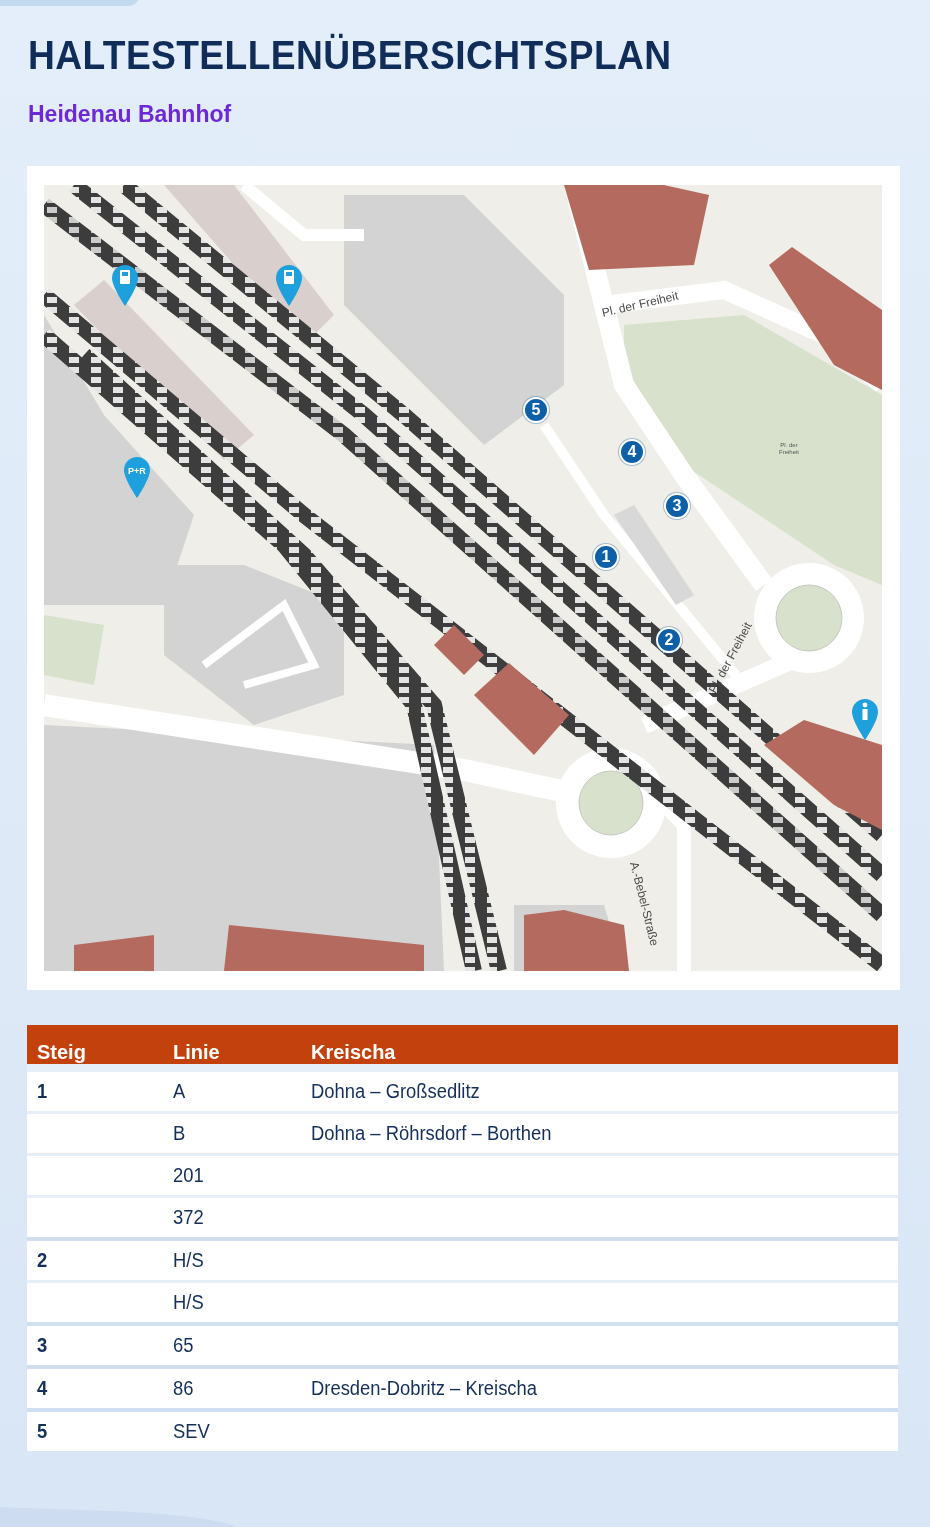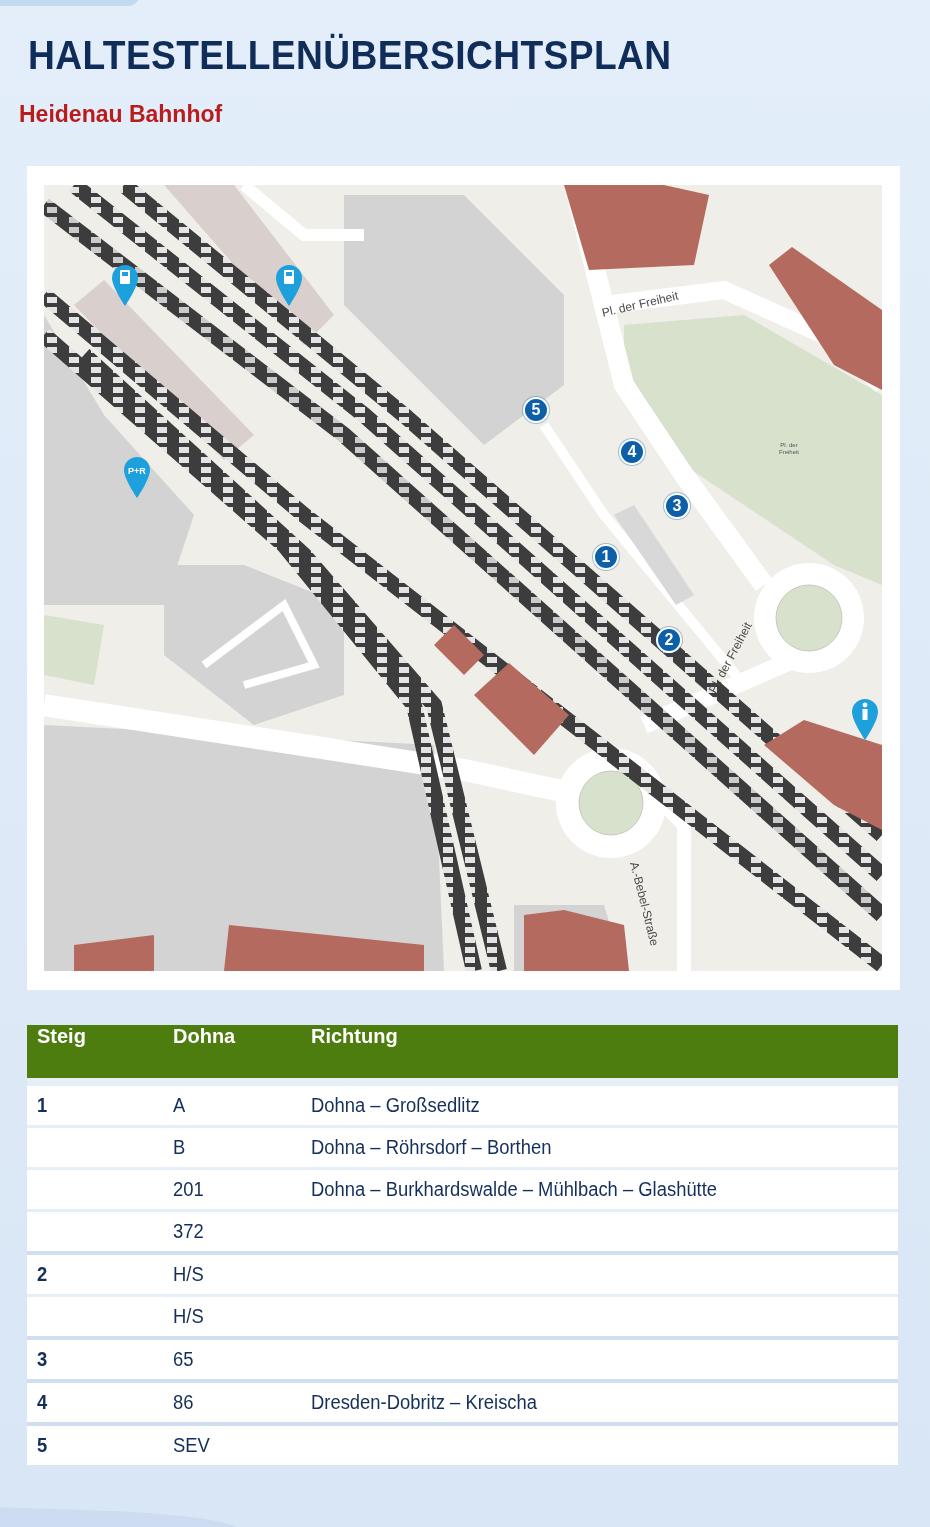--- a/index.html
+++ b/index.html
@@ -18,22 +18,22 @@
     position: absolute; left: -20px; bottom: -14px; width: 260px; height: 30px;
     background: #c9daef; border-radius: 0 50% 0 0; transform: rotate(2deg); opacity: .8;
   }
   .title {
     position: absolute; left: 28px; top: 32px;
     font-size: 40px; font-weight: 700; letter-spacing: 0.4px;
     color: #102d5a; margin: 0; line-height: 46px;
     transform: scaleX(0.93); transform-origin: left center;
   }
   .subtitle {
-    position: absolute; left: 19px; top: 100px;
-    font-size: 23px; font-weight: 700; color: #b91c1c; margin: 0; line-height: 28px;
+    position: absolute; left: 28px; top: 100px;
+    font-size: 23px; font-weight: 700; color: #6d28d9; margin: 0; line-height: 28px;
   }
   .map-card {
     position: absolute; left: 27px; top: 166px; width: 873px; height: 824px;
     background: #ffffff;
   }
   .map {
     position: absolute; left: 17px; top: 19px; width: 838px; height: 786px;
     background: #efeee8; overflow: hidden;
   }
   .map svg { display: block; }
@@ -52,22 +52,22 @@
   }
   .poi-label {
     position: absolute; font-size: 6px; color: #555; line-height: 7px; text-align: center;
   }
 
   .table {
     position: absolute; left: 27px; top: 1025px; width: 871px;
     background: #ffffff;
   }
   .thead {
-    display: flex; height: 53px; align-items: flex-start;
-    background: #4d7c0f; color: #ffffff; font-weight: 700; font-size: 20px;
+    display: flex; height: 39px; align-items: flex-end;
+    background: #c2410c; color: #ffffff; font-weight: 700; font-size: 20px;
   }
   .row {
     display: flex; height: 39px; align-items: center; font-size: 20px; color: #142f5b;
     border-top: 3px solid #e6eef8;
   }
   .row.group-start { border-top: 4px solid #cfdff0; }
   .row.first { border-top: 8px solid #e6eef8; }
   .c-steig { width: 146px; padding-left: 10px; box-sizing: border-box; font-weight: 700; }
   .c-linie { width: 138px; }
   .c-richtung { flex: 1; }
@@ -178,38 +178,37 @@
           <circle cx="15" cy="8" r="2.4" fill="#ffffff"></circle>
           <rect x="12.5" y="12" width="5" height="11" fill="#ffffff"></rect>
         </svg>
     </div>
   </div>
 </div>
 
 <div class="table">
   <div class="thead">
     <div class="c-steig">Steig</div>
-    <div class="c-linie">Dohna</div>
-    <div class="c-richtung">Richtung</div>
+    <div class="c-linie">Linie</div>
+    <div class="c-richtung">Kreischa</div>
   </div>
 
   <div class="row first">
     <div class="c-steig"><span>1</span></div>
     <div class="c-linie"><span>A</span></div>
     <div class="c-richtung"><span>Dohna – Großsedlitz</span></div>
   </div>
   <div class="row">
     <div class="c-steig"><span></span></div>
     <div class="c-linie"><span>B</span></div>
     <div class="c-richtung"><span>Dohna – Röhrsdorf – Borthen</span></div>
   </div>
   <div class="row">
     <div class="c-steig"><span></span></div>
     <div class="c-linie"><span>201</span></div>
-    <div class="c-richtung"><span>Dohna – Burkhardswalde – Mühlbach – Glashütte</span></div>
   </div>
   <div class="row">
     <div class="c-steig"><span></span></div>
     <div class="c-linie"><span>372</span></div>
   </div>
   <div class="row group-start">
     <div class="c-steig"><span>2</span></div>
     <div class="c-linie"><span>H/S</span></div>
   </div>
   <div class="row">

